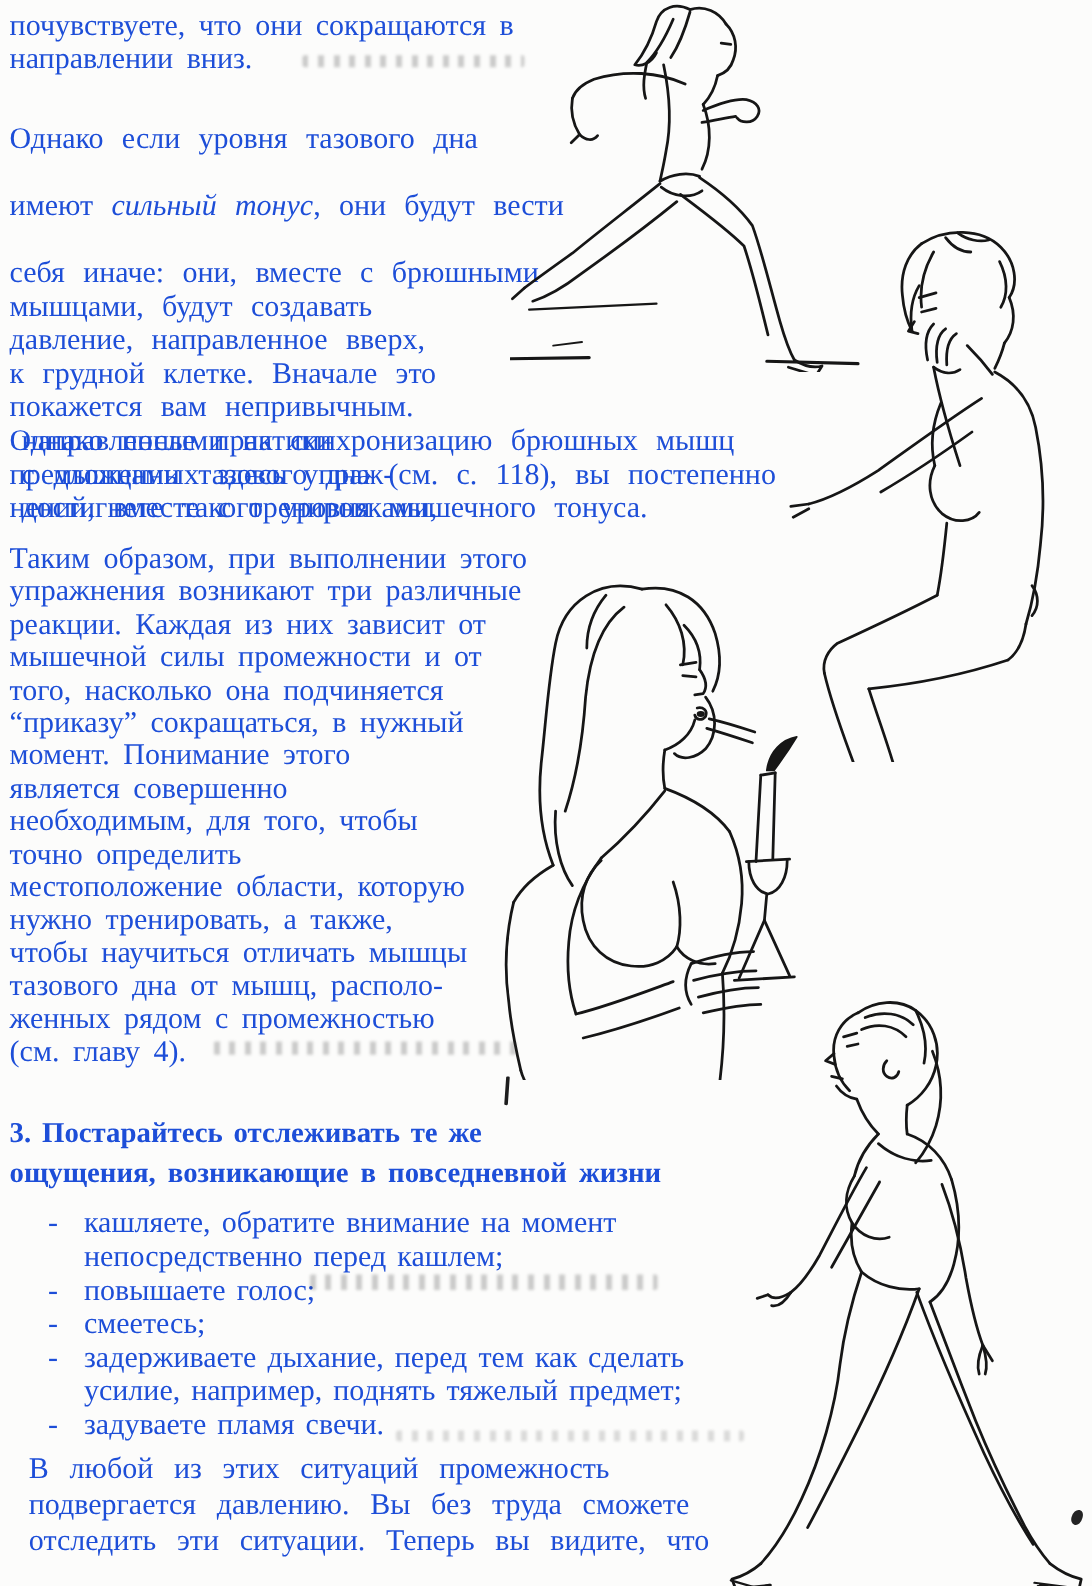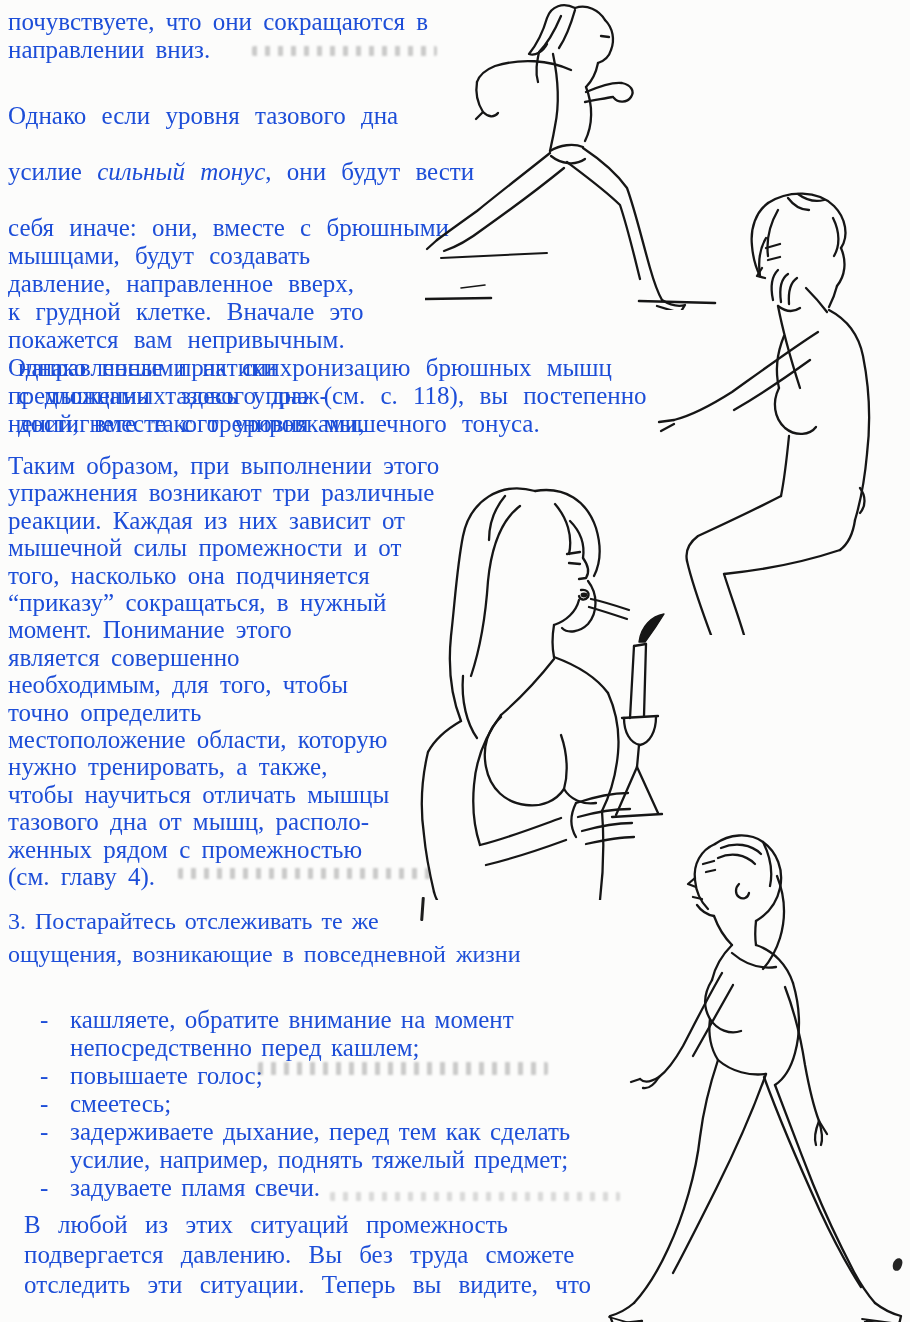--- a/index.html
+++ b/index.html
@@ -7,21 +7,21 @@
   .page {
     position:relative; width:910px; height:1322px; overflow:hidden;
     background:#fcfcfb; color:#1d4ed8;
     font-family:"Liberation Serif","DejaVu Serif",serif;
   }
   .txt { position:absolute; font-size:25px; line-height:28px; white-space:pre-line; }
   .p1     { left:8px;  top:8px;   width:472px; word-spacing:5px; }
   .p2a    { left:8px;  top:74px;  width:472px; word-spacing:9px; }
   .p2b    { left:18px;  top:354px; width:690px; word-spacing:9px; }
   .p3     { left:8px;  top:452px; width:480px; line-height:27.4px; word-spacing:5px; }
-  .hline  { position:absolute; font-weight:400; font-size:24px; white-space:nowrap; }
+  .hline  { position:absolute; font-weight:700; font-size:24px; white-space:nowrap;margin-top:24px; }
   .h1     { left:8px;  top:908px; word-spacing:3px; }
   .h2     { left:8px;  top:941px; word-spacing:4px; }
   .intro  { left:8px;  top:974px; width:420px; word-spacing:1px; }
   .bullets{ position:absolute; left:40px; top:1006px; }
   .brow   { display:flex; font-size:25px; line-height:28px; }
   .dash   { width:30px; flex:none; }
   .btext  { white-space:pre-line; width:550px; word-spacing:3px; }
   .pfinal { left:24px;  top:1210px; width:605px; line-height:30px; word-spacing:11px; }
   em.it   { font-style:italic; }
   .fig    { position:absolute; }
@@ -33,21 +33,21 @@
 </head>
 <body>
 
 <div class="page">
 
   <div class="txt p1">почувствуете, что они сокращаются в
 направлении вниз.</div>
 
   <div class="txt p2a">
     <div>Однако если уровня тазового дна</div>
-    <div><span>усилие </span><em class="it">сильный тонус</em><span>, они будут вести</span></div>
+    <div><span>имеют </span><em class="it">сильный тонус</em><span>, они будут вести</span></div>
     <div>себя иначе: они, вместе с брюшными
 мышцами, будут создавать
 давление, направленное вверх,
 к грудной клетке. Вначале это
 покажется вам непривычным.
 Однако после практики
 предложенных здесь упраж-
 нений, вместе с тренировками,</div>
   </div>
 

